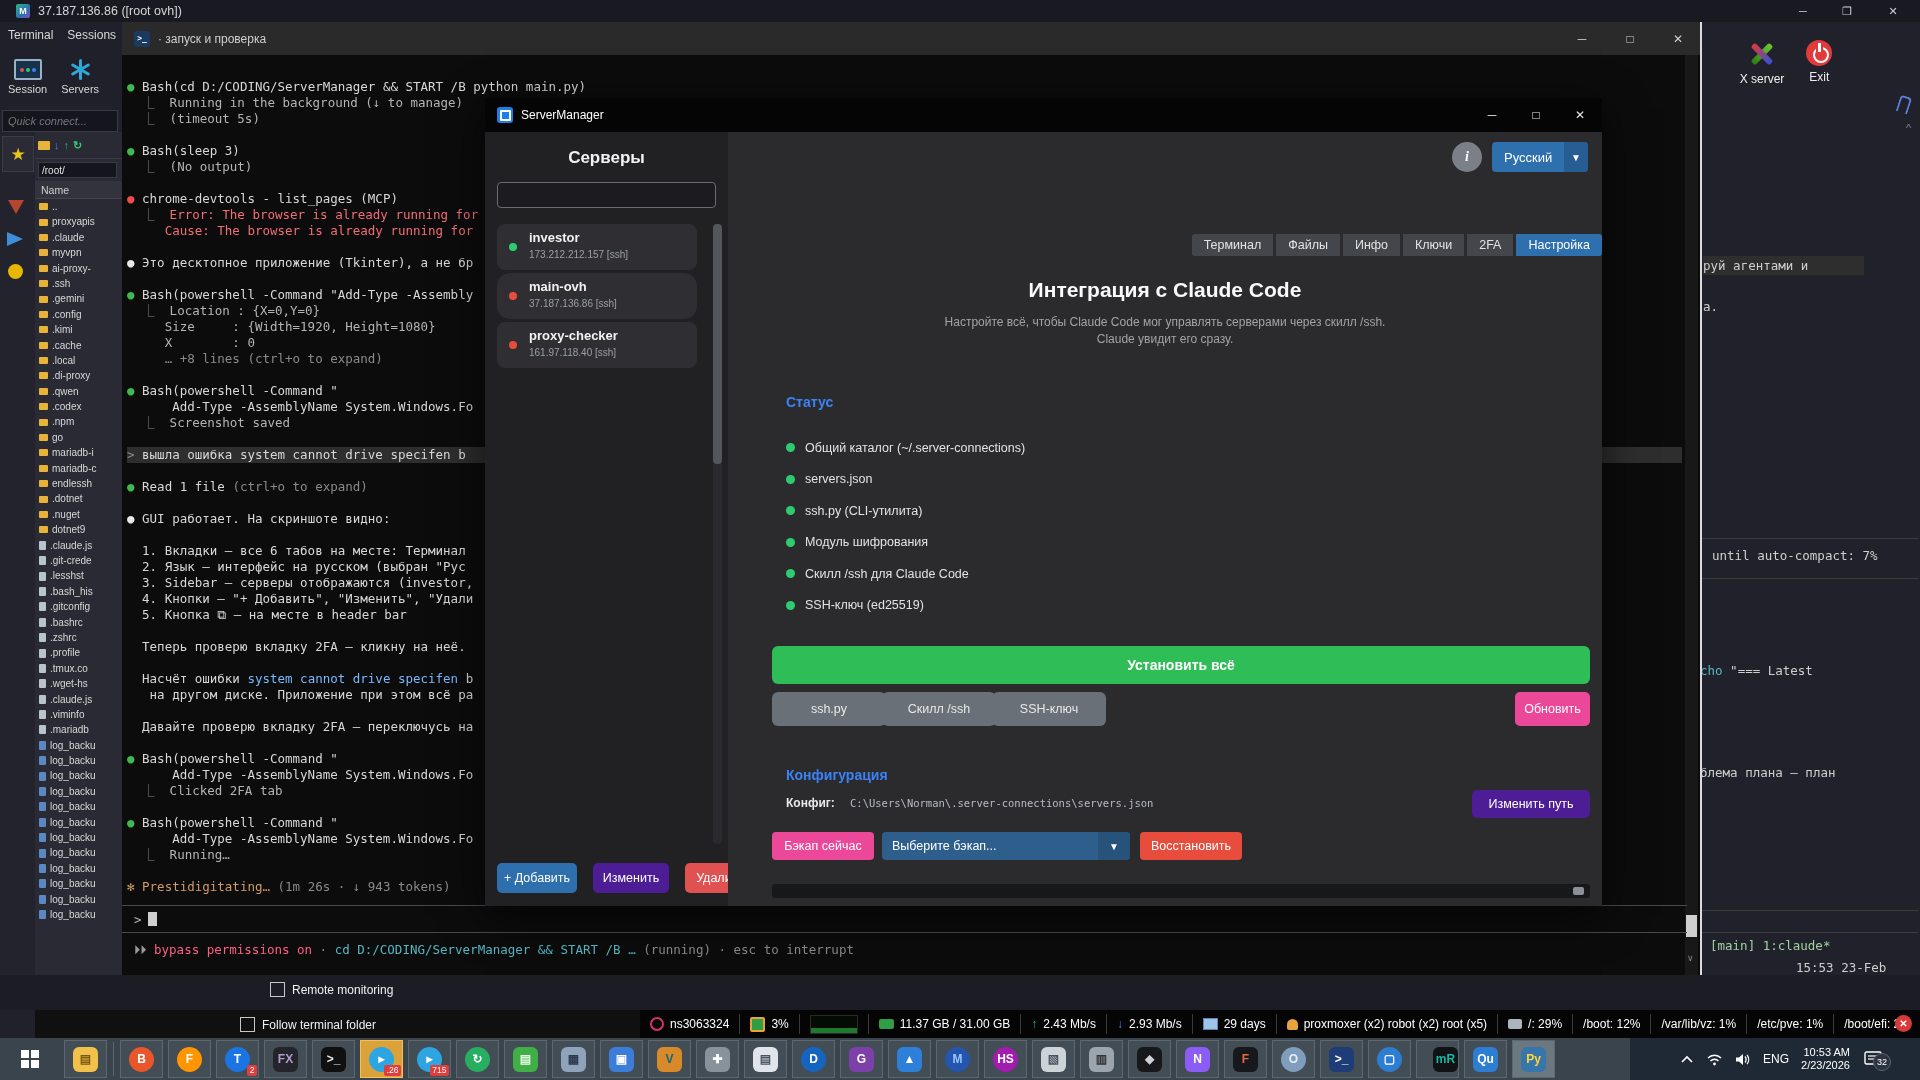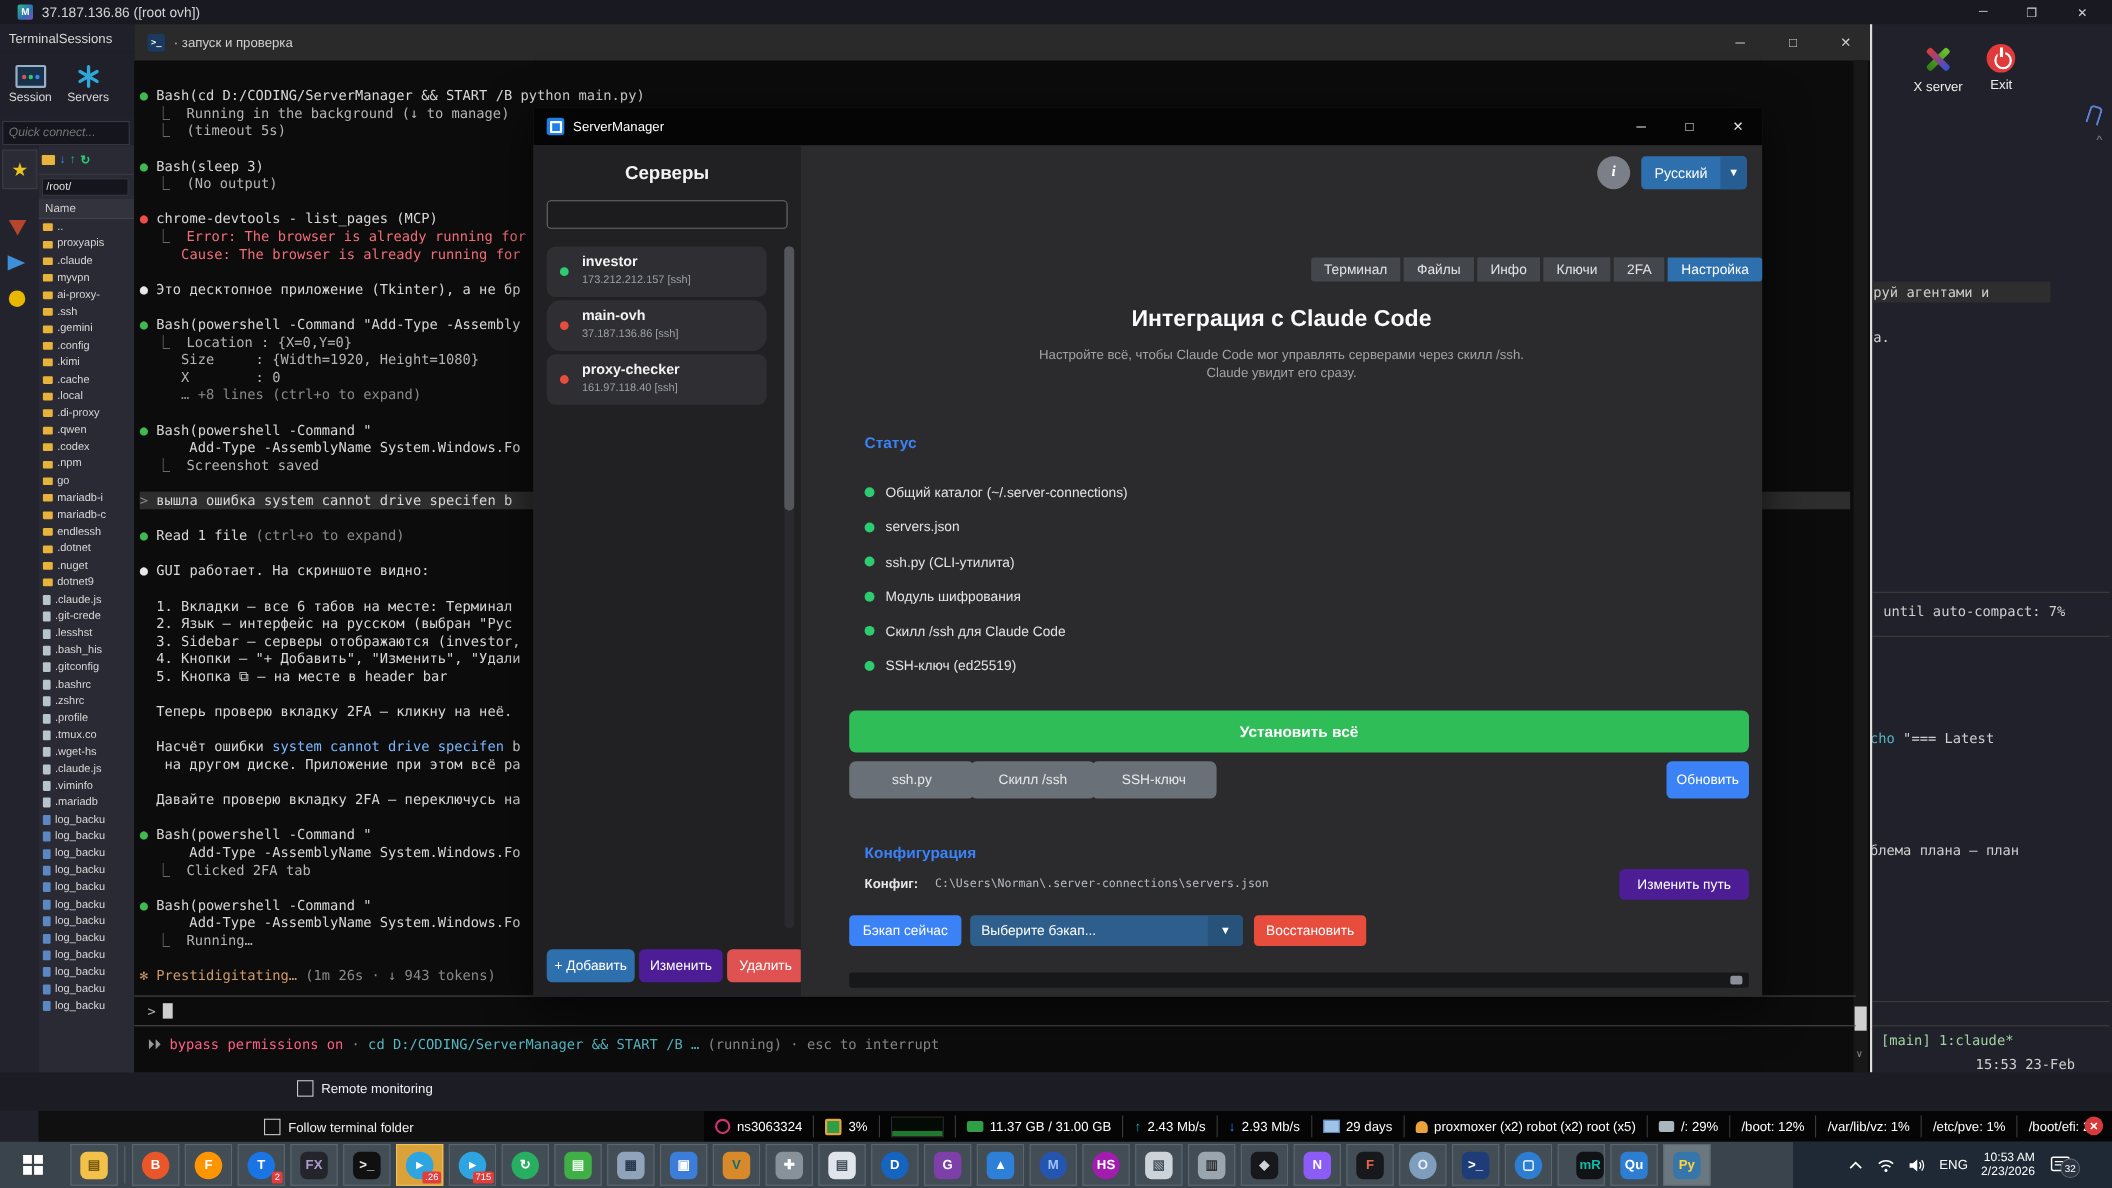--- a/index.html
+++ b/index.html
@@ -8,21 +8,21 @@
 
   
   .mx-titlebar{position:absolute;left:0;top:0;width:1920px;height:22px;background:#191922;
     display:flex;align-items:center;font-size:12.5px;color:#d5d5d5;}
   .mx-appico{width:14px;height:14px;margin:0 8px 0 16px;border-radius:2px;
     background:linear-gradient(135deg,#2db58a 0%,#2d6fb5 60%,#8a4fb5 100%);
     color:#fff;font-size:9px;font-weight:bold;display:flex;align-items:center;justify-content:center;}
   .mx-winctrl{position:absolute;top:2px;width:34px;height:18px;display:flex;align-items:center;
     justify-content:center;color:#cfcfcf;font-size:11px;cursor:default;}
   .mx-menubar{position:absolute;left:0;top:22px;width:122px;height:26px;background:#20202a;
-    display:flex;align-items:center;padding-left:8px;font-size:12px;color:#d8d8d8;overflow:hidden;}
+    display:flex;gap:14px;align-items:center;padding-left:8px;font-size:12px;color:#d8d8d8;overflow:hidden;}
   .mx-toolbar{position:absolute;left:0;top:48px;width:122px;height:58px;background:#20202a;display:flex;gap:14px;padding-left:8px;}
   .mx-tool{display:flex;flex-direction:column;align-items:center;justify-content:center;gap:3px;font-size:11px;color:#d8d8d8;}
   .ico-session{width:24px;height:17px;background:#17324a;border:2px solid #9ab0c4;border-radius:2px;display:flex;gap:2px;align-items:center;justify-content:center;}
   .ico-session i{width:4px;height:4px;border-radius:50%;display:block;}
   .ico-servers{position:relative;width:21px;height:21px;}
   .ico-servers i{position:absolute;left:9px;top:0;width:3px;height:21px;background:#2da8d8;border-radius:2px;display:block;}
   .quickconnect{position:absolute;left:2px;top:110px;width:116px;height:22px;background:#15151d;
     border:1px solid #3a3a46;color:#9a9aa4;font-style:italic;font-size:11px;padding:0 5px;box-sizing:border-box;}
   
   .mx-strip{position:absolute;left:0;top:132px;width:35px;height:878px;background:#23232d;}
@@ -100,21 +100,21 @@
   .sm-search{position:absolute;left:12px;top:50px;width:219px;height:26px;background:#1c1c1e;border:1px solid #6a6a72;border-radius:4px;box-sizing:border-box;color:#eee;padding:0 8px;font-size:12px;}
   .srv-card{position:absolute;left:12px;width:200px;height:46px;background:#2f2f33;border-radius:8px;}
   .srv-dot{position:absolute;left:12px;top:19px;width:8px;height:8px;border-radius:50%;}
   .dot-on{background:#2ecc71;} .dot-off{background:#e74c3c;}
   .srv-name{position:absolute;left:32px;top:6px;font-size:13px;font-weight:bold;color:#f2f2f2;}
   .srv-ip{position:absolute;left:32px;top:25px;font-size:10px;color:#9aa0a6;}
   .sm-sidescroll{position:absolute;left:228px;top:92px;width:9px;height:620px;background:#2a2a2e;border-radius:4px;}
   .sm-sidethumb{position:absolute;left:0;top:0;width:9px;height:240px;background:#55555c;border-radius:4px;}
   .btn{display:flex;align-items:center;justify-content:center;border-radius:5px;color:#fff;font-size:12.5px;cursor:default;}
   .b-blue{background:#2e6fae;} .b-gray{background:#4c1d95;} .b-red{background:#e05252;}
-  .b-accent{background:#3b82f6;text-align:center;}
+  .b-accent{background:#ec4899;text-align:center;}
   .sm-main{position:absolute;left:243px;top:34px;width:874px;height:774px;}
   .info-circle{position:absolute;left:724px;top:10px;width:30px;height:30px;border-radius:50%;background:#7a7f88;color:#fff;
     display:flex;align-items:center;justify-content:center;font-size:14px;font-family:"Liberation Serif",serif;font-style:italic;font-weight:bold;}
   .lang-btn{position:absolute;left:764px;top:10px;width:96px;height:30px;background:#2e6fae;border-radius:4px;color:#fff;font-size:13px;
     display:flex;align-items:center;padding-left:12px;box-sizing:border-box;}
   .lang-chev{position:absolute;right:0;top:0;width:24px;height:30px;background:#265d92;border-radius:0 4px 4px 0;
     display:flex;align-items:center;justify-content:center;font-size:10px;}
   .tabs{position:absolute;left:0;top:102px;width:874px;display:flex;justify-content:flex-end;gap:3px;}
   .tab{background:#43474c;color:#e3e3e3;font-size:12.5px;padding:4px 12px;cursor:default;}
   .tab:first-child{border-radius:3px 0 0 3px;} .tab:last-child{border-radius:0 3px 3px 0;}
@@ -135,21 +135,21 @@
   .cfg-path{position:absolute;left:64px;top:7px;font-family:"DejaVu Sans Mono",monospace;font-size:10.5px;color:#b8bcc2;}
   .cfg-change{position:absolute;right:0;top:0;width:118px;height:28px;}
   .bkrow{position:absolute;left:44px;top:700px;width:818px;height:28px;}
   .bk-now{position:absolute;left:0;top:0;width:102px;height:28px;border-radius:4px;}
   .bk-select{position:absolute;left:110px;top:0;width:248px;height:28px;background:#2e5f8c;border-radius:4px;color:#fff;
     font-size:12.5px;display:flex;align-items:center;padding-left:10px;box-sizing:border-box;}
   .bk-chev{position:absolute;right:0;top:0;width:32px;height:28px;background:#27527a;border-radius:0 4px 4px 0;display:flex;align-items:center;justify-content:center;font-size:10px;}
   .bk-restore{position:absolute;left:368px;top:0;width:102px;height:28px;background:#e74c3c;border-radius:4px;}
   .sm-track{position:absolute;left:44px;top:752px;width:818px;height:14px;background:#17181a;border-radius:3px;}
   .sm-trackthumb{position:absolute;right:6px;top:3px;width:11px;height:8px;background:#8a8f98;border-radius:2px;}
-  .side-btns{position:absolute;left:12px;top:731px;display:flex;gap:4px;}
+  .side-btns{position:absolute;left:12px;top:731px;display:flex;gap:16px;}
 
   
   .bottom-band{position:absolute;left:0;top:975px;width:1920px;height:35px;background:#1c1c24;}
   .chk{width:13px;height:13px;border:1px solid #c8c8c8;background:transparent;flex:none;}
   .chkrow{position:absolute;display:flex;align-items:center;gap:7px;color:#f0f0f0;font-size:12px;}
   .follow-band{position:absolute;left:35px;top:1010px;width:605px;height:28px;background:#101010;}
   .monbar{position:absolute;left:640px;top:1010px;width:1280px;height:28px;background:#050505;display:flex;align-items:center;color:#fff;font-size:12px;}
   .mseg{display:flex;align-items:center;gap:6px;padding:0 10px;height:20px;border-left:1px solid #3a3a3a;white-space:nowrap;}
   .mseg:first-child{border-left:none;}
   .mi{display:inline-block;}

